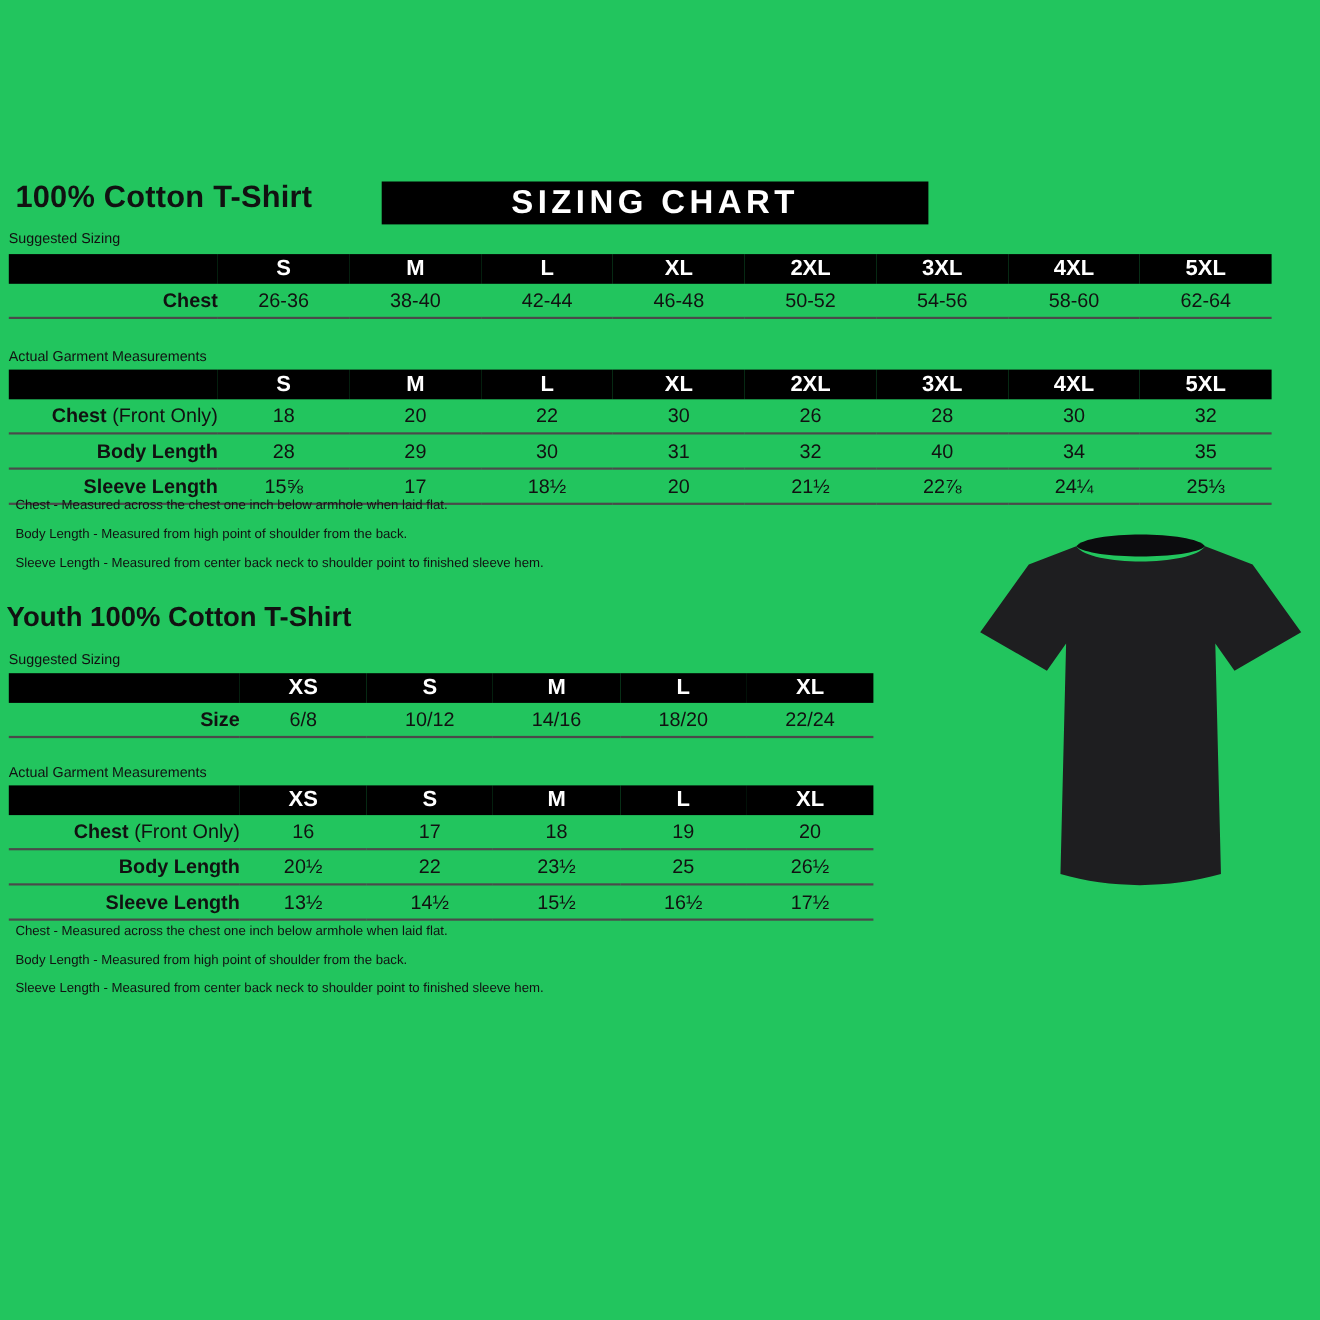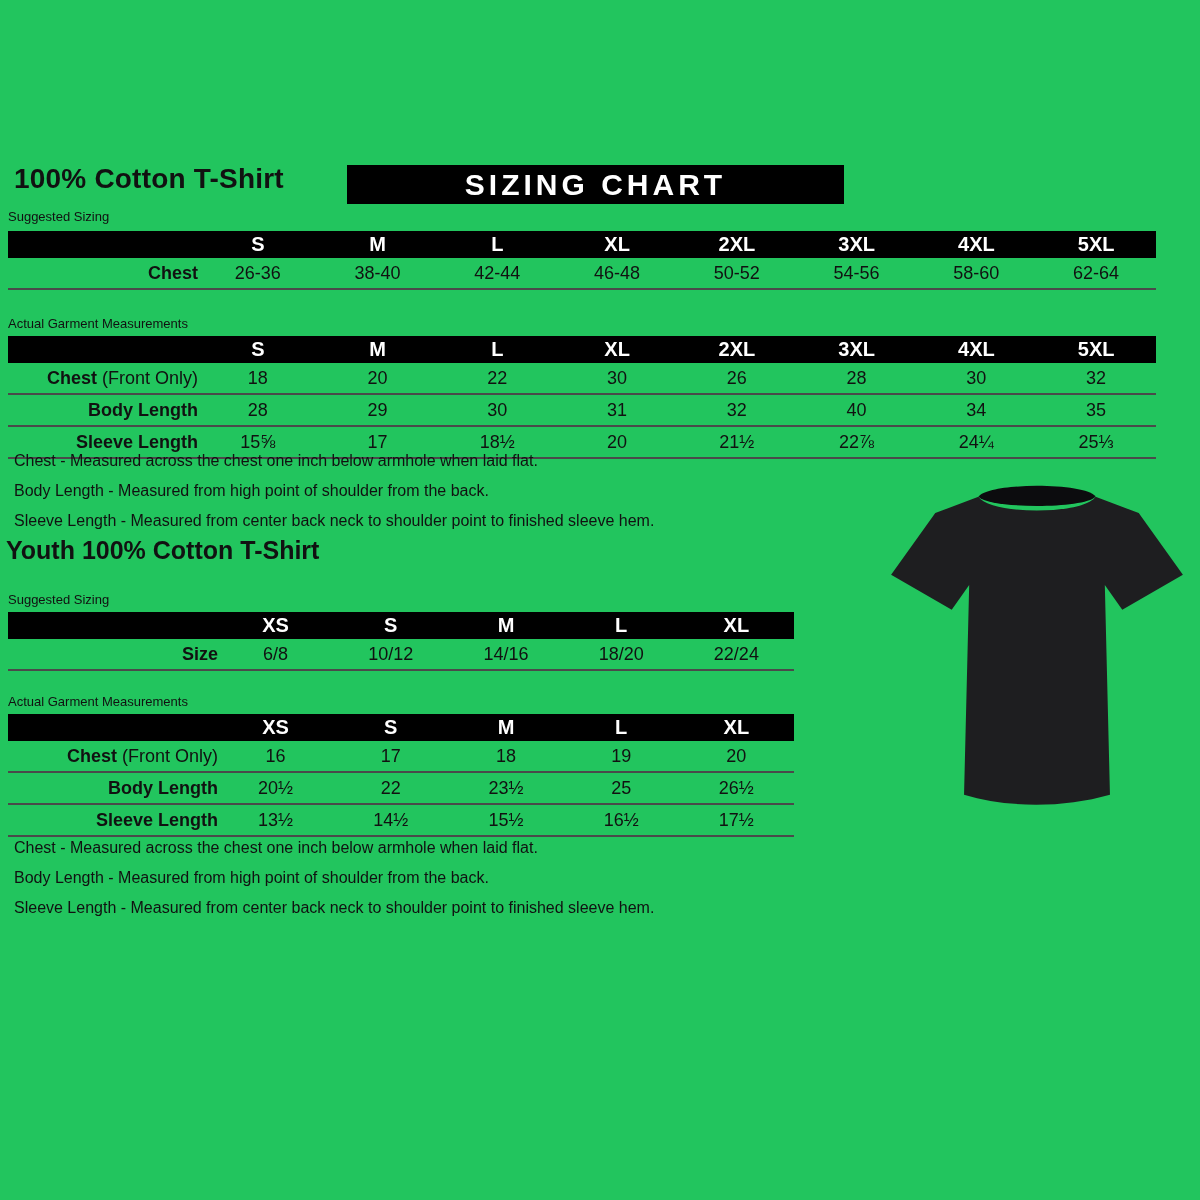--- a/index.html
+++ b/index.html
@@ -2,21 +2,21 @@
 <html><head>
 <meta charset="utf-8">
 <style>
   html, body { margin:0; padding:0; background:#ffffff; }
   body { width:1200px; height:1200px; font-family:"Liberation Sans", sans-serif; color:#111; }
   .page { position:relative; width:1200px; height:1200px; overflow:hidden; background:#22c55e; }
 
   .adult-title { position:absolute; left:14px; top:163px; margin:0; font-size:28px; font-weight:600; letter-spacing:0.2px; }
   .banner { position:absolute; left:347px; top:165px; width:497px; height:39px; background:#000; color:#fff;
             display:flex; align-items:center; justify-content:center; font-size:30px; font-weight:bold; letter-spacing:4px; }
-  .youth-title { position:absolute; left:6px; top:536px; margin:0; font-size:25px; font-weight:bold; }
+  .youth-title { position:absolute; left:6px; top:547px; margin:0; font-size:25px; font-weight:bold; }
 
   .sub-label { position:absolute; font-size:13px; }
   .pos-a-sg { left:8px; top:209px; }
   .pos-a-st { left:8px; top:231px; width:1148px; }
   .pos-a-gl { left:8px; top:316px; }
   .pos-a-gt { left:8px; top:336px; width:1148px; }
   .pos-a-notes { left:14px; top:452px; }
   .pos-y-sg { left:8px; top:592px; }
   .pos-y-st { left:8px; top:612px; width:786px; }
   .pos-y-gl { left:8px; top:694px; }
@@ -25,21 +25,21 @@
 
   .table-wrap { position:absolute; }
   .table-wrap table { border-collapse:collapse; width:100%; table-layout:fixed; }
   .table-wrap th { background:#000; color:#fff; font-weight:bold; font-size:20px; height:27px; text-align:center; padding:0; }
   .table-wrap td { font-size:18px; height:30px; text-align:center; border-bottom:2px solid #4a4a4a; padding:0; }
   .table-wrap td.label-cell { text-align:right; padding-left:10px; }
   .table-wrap.adult th:first-child { width:190px; }
   .table-wrap.youth th:first-child { width:210px; }
 
   .notes { position:absolute; }
-  .notes p { margin:0 0 12px 0; font-size:16px; }
+  .notes p { margin:0 0 12px 0; font-size:12px; }
 
   .tshirt { position:absolute; left:886px; top:472px; width:302px; height:336px; }
 </style>
 </head>
 <body>
 
 <div class="page">
 
   <h1 class="adult-title">100% Cotton T-Shirt</h1>
   <div class="banner">SIZING CHART</div>

